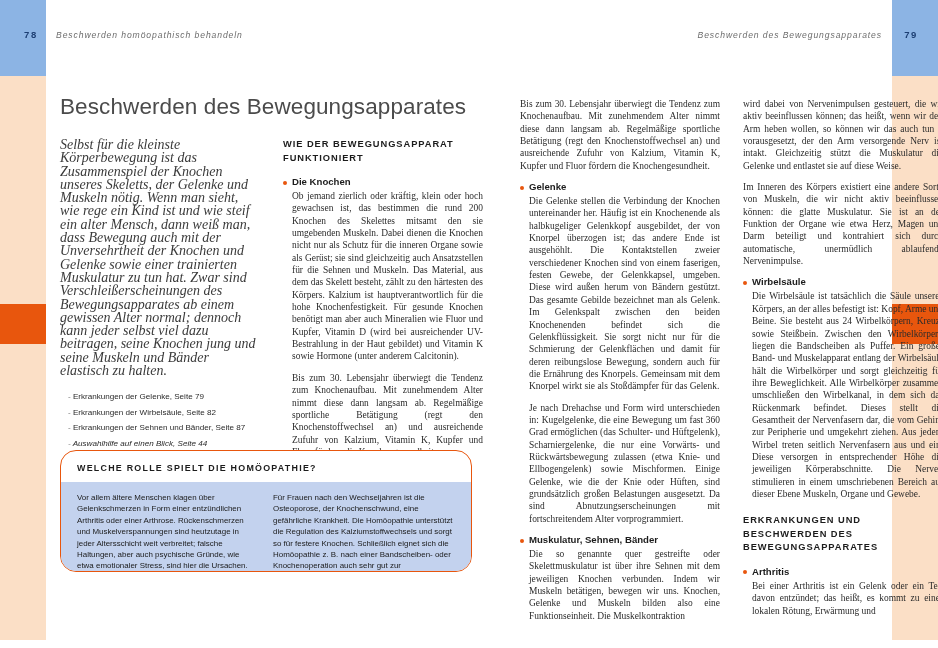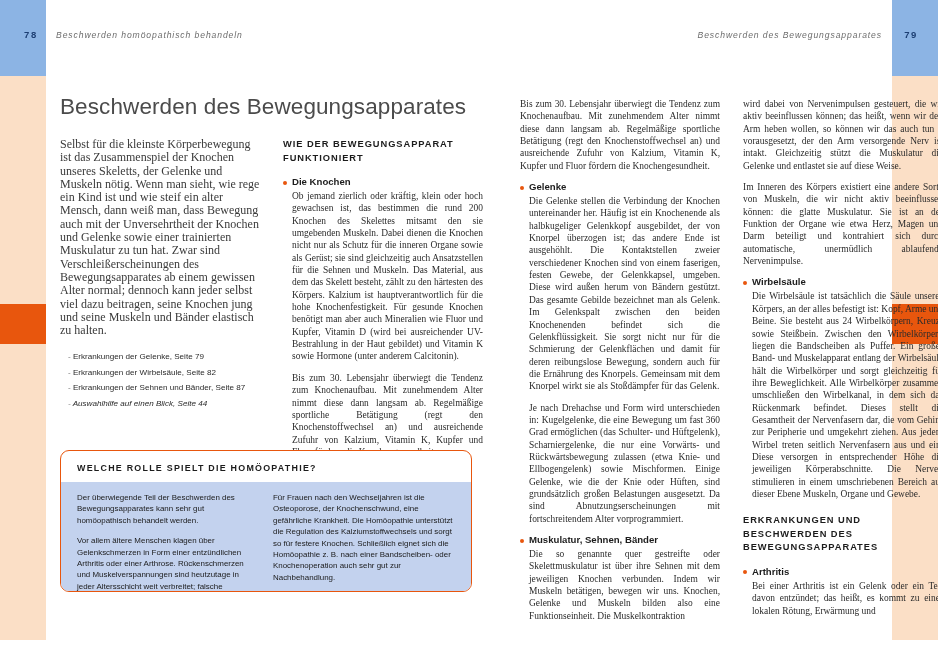--- a/index.html
+++ b/index.html
@@ -49,21 +49,22 @@
     margin:18px 0 0 14px;
     letter-spacing:.1px;
   }
 
   
   .cols{position:absolute;display:flex;gap:23px;}
   .col{width:200px;}
 
   
   .intro{
-    font-size:12px;
+    font-style:italic;
+    font-size:14px;
     line-height:13.3px;
     color:#3a3a3a;
     text-align:left;
   }
 
   
   ul.xrefs{list-style:none;margin:14px 0 0 8px;padding:0;
     font-family:"Liberation Sans",sans-serif;font-size:8.1px;color:#2a2a2a;}
   ul.xrefs li{margin-bottom:4.4px;line-height:11px;}
   ul.xrefs li .dash{color:#777;}
@@ -88,22 +89,22 @@
     font-size:9.45px;line-height:12.35px;color:#2b2b2b;
     margin:0 0 9px 0;text-align:justify;
     padding-left:9px;
     hyphens:auto;
   }
   p.body.flush{padding-left:0;}
 
   
   .callout{
     position:absolute;
-    left:14px;top:374px;width:412px;height:142px;
-    border:1.6px solid #e8560d;border-radius:9px;
+    left:14px;top:374px;width:412px;height:122px;
+    border:1.6px solid #e8560d;border-radius:16px;
     background:#ffffff;
     box-sizing:border-box;
     overflow:hidden;
   }
   .callout .cohead{
     font-family:"Liberation Sans",sans-serif;
     font-weight:bold;font-size:8.9px;letter-spacing:1.25px;color:#1c1c1c;
     padding:12px 0 9px 16px;
   }
   .callout .cobody{
@@ -161,21 +162,20 @@
         <h3 class="sub">Die Knochen</h3>
         <p class="body">Ob jemand zierlich oder kräftig, klein oder hoch gewachsen ist, das bestimmen die rund 200 Knochen des Skelettes mitsamt den sie umgebenden Muskeln. Dabei dienen die Knochen nicht nur als Schutz für die inneren Organe sowie als Gerüst; sie sind gleichzeitig auch Ansatzstellen für die Sehnen und Muskeln. Das Material, aus dem das Skelett besteht, zählt zu den härtesten des Körpers. Kalzium ist hauptverantwortlich für die hohe Knochenfestigkeit. Für gesunde Knochen benötigt man aber auch Mineralien wie Fluor und Kupfer, Vitamin D (wird bei ausreichender UV-Bestrahlung in der Haut gebildet) und Vitamin K sowie Hormone (unter anderem Calcitonin).</p>
         <p class="body">Bis zum 30. Lebensjahr überwiegt die Tendenz zum Knochenaufbau. Mit zunehmendem Alter nimmt diese dann langsam ab. Regelmäßige sportliche Betätigung (regt den Knochenstoffwechsel an) und ausreichende Zufuhr von Kalzium, Vitamin K, Kupfer und Fluor fördern die Knochengesundheit.</p>
       </div>
     </div>
 
     <div class="callout">
       <div class="cohead">WELCHE ROLLE SPIELT DIE HOMÖOPATHIE?</div>
       <div class="cobody">
         <div class="cocol">
-          <p>Der überwiegende Teil der Beschwerden des Bewegungsapparates kann sehr gut homöopathisch behandelt werden.</p>
           <p>Vor allem ältere Menschen klagen über Gelenkschmerzen in Form einer entzündlichen Arthritis oder einer Arthrose. Rückenschmerzen und Muskelverspannungen sind heutzutage in jeder Altersschicht weit verbreitet; falsche Haltungen, aber auch psychische Gründe, wie etwa emotionaler Stress, sind hier die Ursachen.</p>
         </div>
         <div class="cocol">
           <p>Für Frauen nach den Wechseljahren ist die Osteoporose, der Knochenschwund, eine gefährliche Krankheit. Die Homöopathie unterstützt die Regulation des Kalziumstoffwechsels und sorgt so für festere Knochen. Schließlich eignet sich die Homöopathie z. B. nach einer Bandscheiben- oder Knochenoperation auch sehr gut zur Nachbehandlung.</p>
         </div>
       </div>
     </div>
   </div>
 
   <div class="page right">

